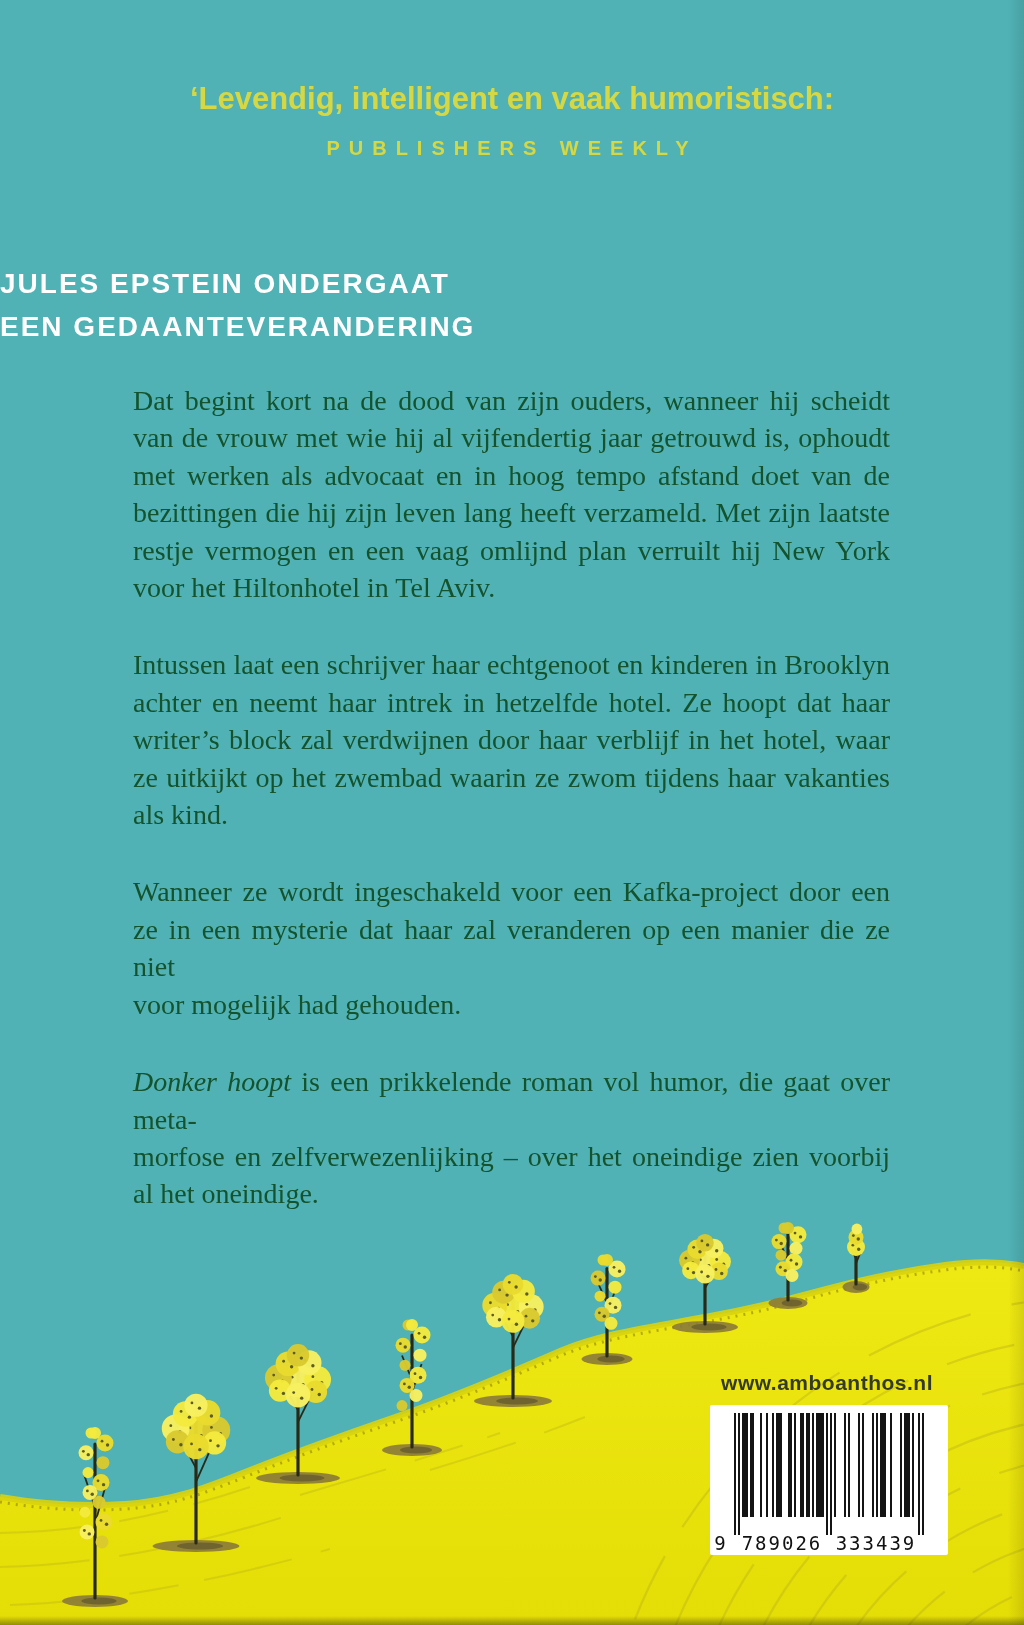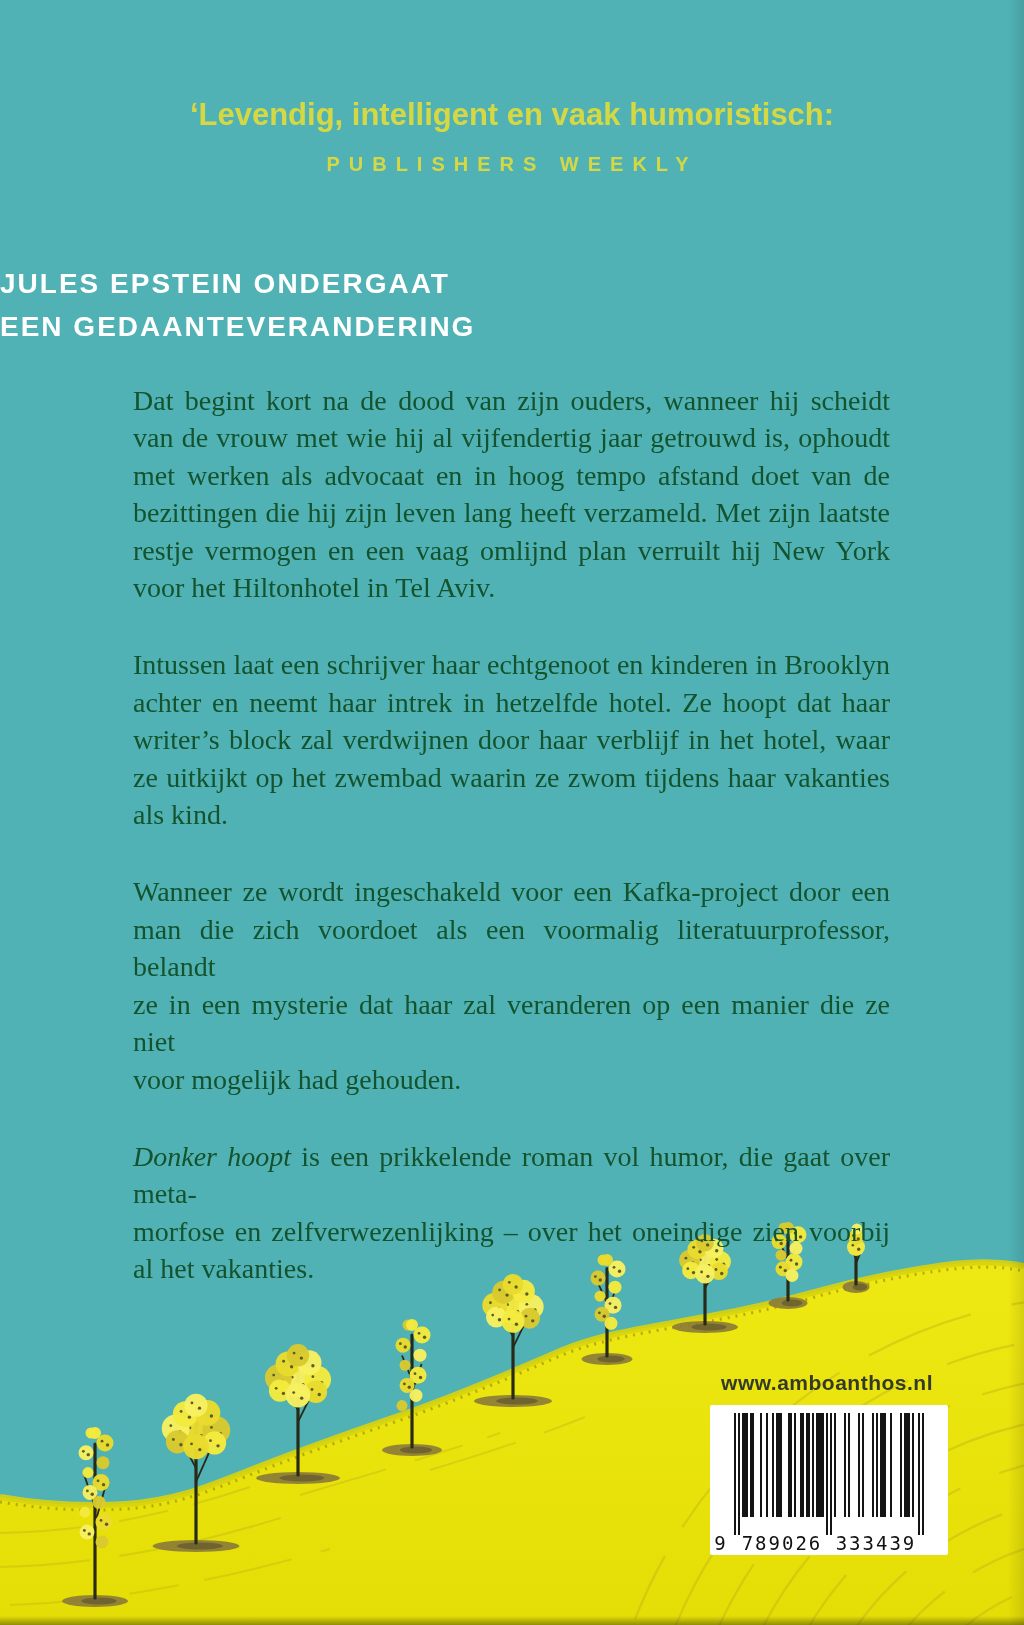--- a/index.html
+++ b/index.html
@@ -2,21 +2,21 @@
 <html><head>
 <meta charset="utf-8">
 <style>
   html,body{margin:0;padding:0;}
   body{
     width:1024px;height:1625px;position:relative;overflow:hidden;
     background:#50b2b5;
     font-family:"Liberation Sans",sans-serif;
   }
   .quote{
-    position:absolute;top:92px;left:0;width:1024px;text-align:center;
+    position:absolute;top:76px;left:0;width:1024px;text-align:center;
     color:#d6d843;font-weight:bold;font-size:31px;line-height:46px;
     z-index:2;
   }
   .quote-source{
     margin-top:14px;font-size:20px;line-height:24px;letter-spacing:9px;
     font-weight:bold;
   }
   .tagline{
     position:absolute;top:262px;left:0;width:1024px;text-align:left;
     color:#ffffff;font-weight:bold;font-size:28px;line-height:43px;
@@ -75,28 +75,27 @@
     </div>
   <div class="paragraph">
       <div class="bodyline">Intussen laat een schrijver haar echtgenoot en kinderen in Brooklyn</div>
       <div class="bodyline">achter en neemt haar intrek in hetzelfde hotel. Ze hoopt dat haar</div>
       <div class="bodyline">writer’s block zal verdwijnen door haar verblijf in het hotel, waar</div>
       <div class="bodyline">ze uitkijkt op het zwembad waarin ze zwom tijdens haar vakanties</div>
       <div class="bodyline lastline">als kind.</div>
     </div>
   <div class="paragraph">
       <div class="bodyline">Wanneer ze wordt ingeschakeld voor een Kafka-project door een</div>
-      <div class="bodyline">man die zich voordoet als een voormalig literatuurprofessor, belandt</div>
       <div class="bodyline">ze in een mysterie dat haar zal veranderen op een manier die ze niet</div>
       <div class="bodyline lastline">voor mogelijk had gehouden.</div>
     </div>
   <div class="paragraph">
       <div class="bodyline"><em>Donker hoopt</em> is een prikkelende roman vol humor, die gaat over meta-</div>
       <div class="bodyline">morfose en zelfverwezenlijking – over het oneindige zien voorbij</div>
-      <div class="bodyline lastline">al het vakanties.</div>
+      <div class="bodyline lastline">al het oneindige.</div>
     </div>
 </div>
 
 <svg class="illustration" viewBox="0 0 1024 460" xmlns="http://www.w3.org/2000/svg" id="hill-svg" aria-hidden="true">
     <defs>
       <linearGradient id="hillgrad" x1="0" y1="0" x2="0" y2="1">
         <stop offset="0%" stop-color="#efe913"></stop>
         <stop offset="100%" stop-color="#e4dd06"></stop>
       </linearGradient>
       <clipPath id="hillclip">

